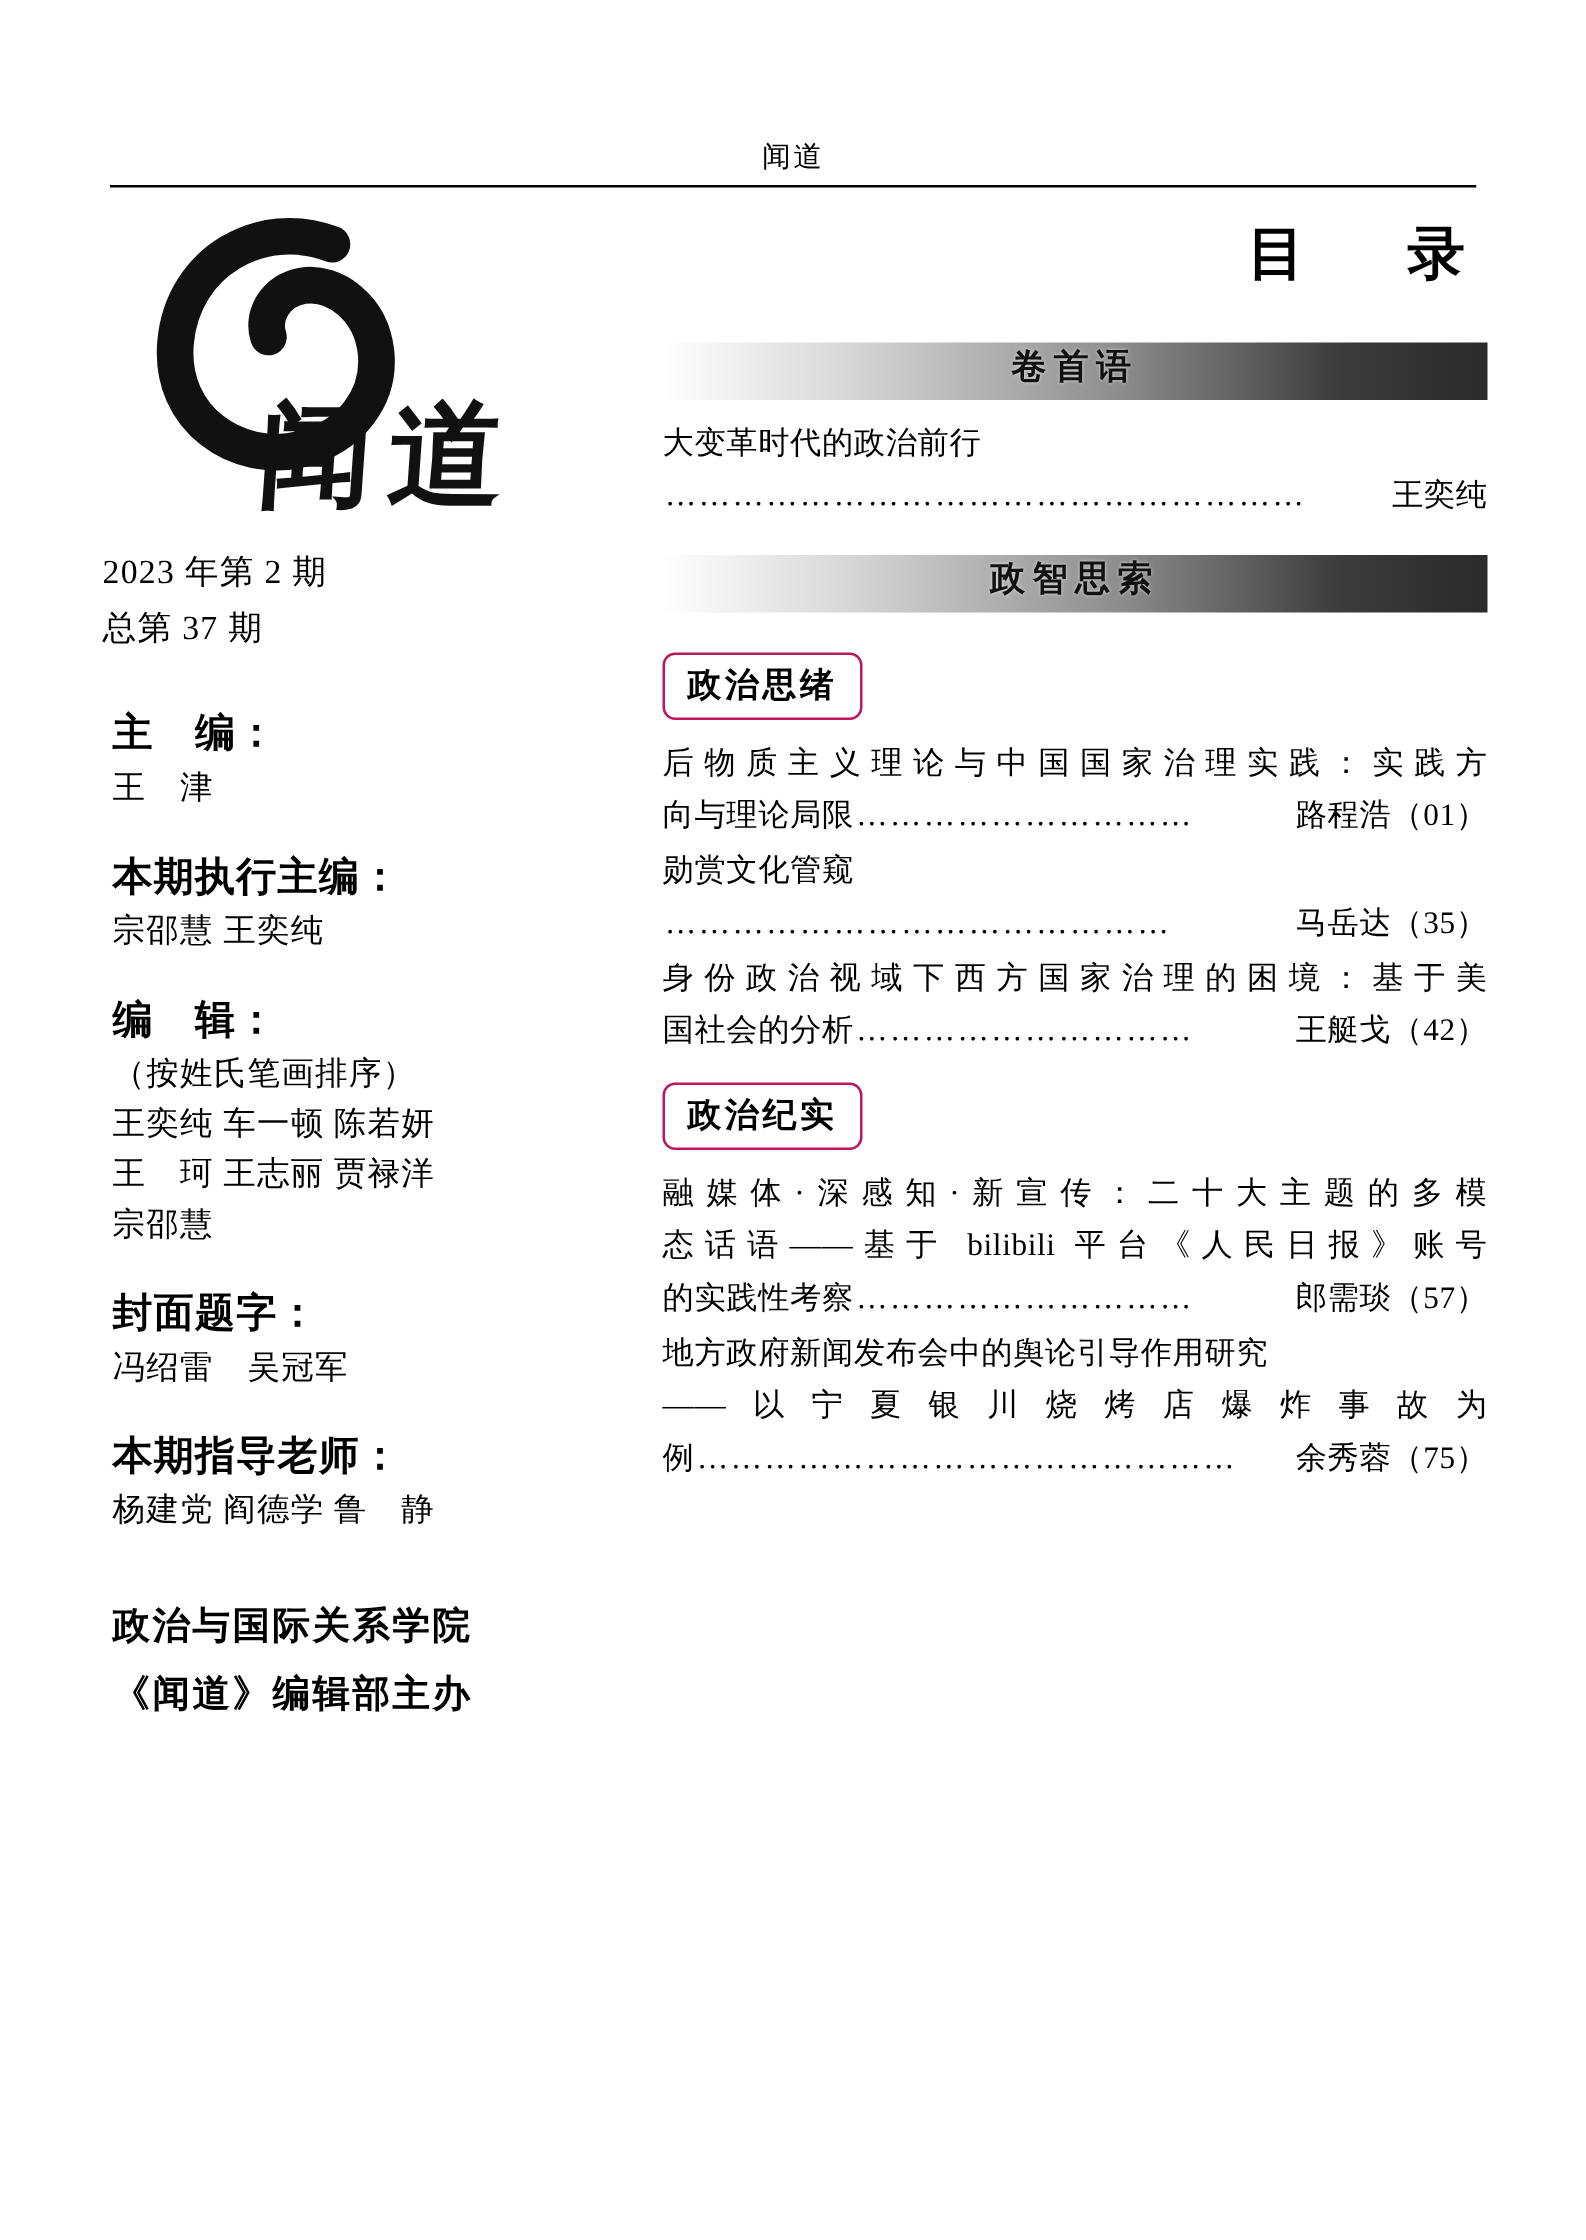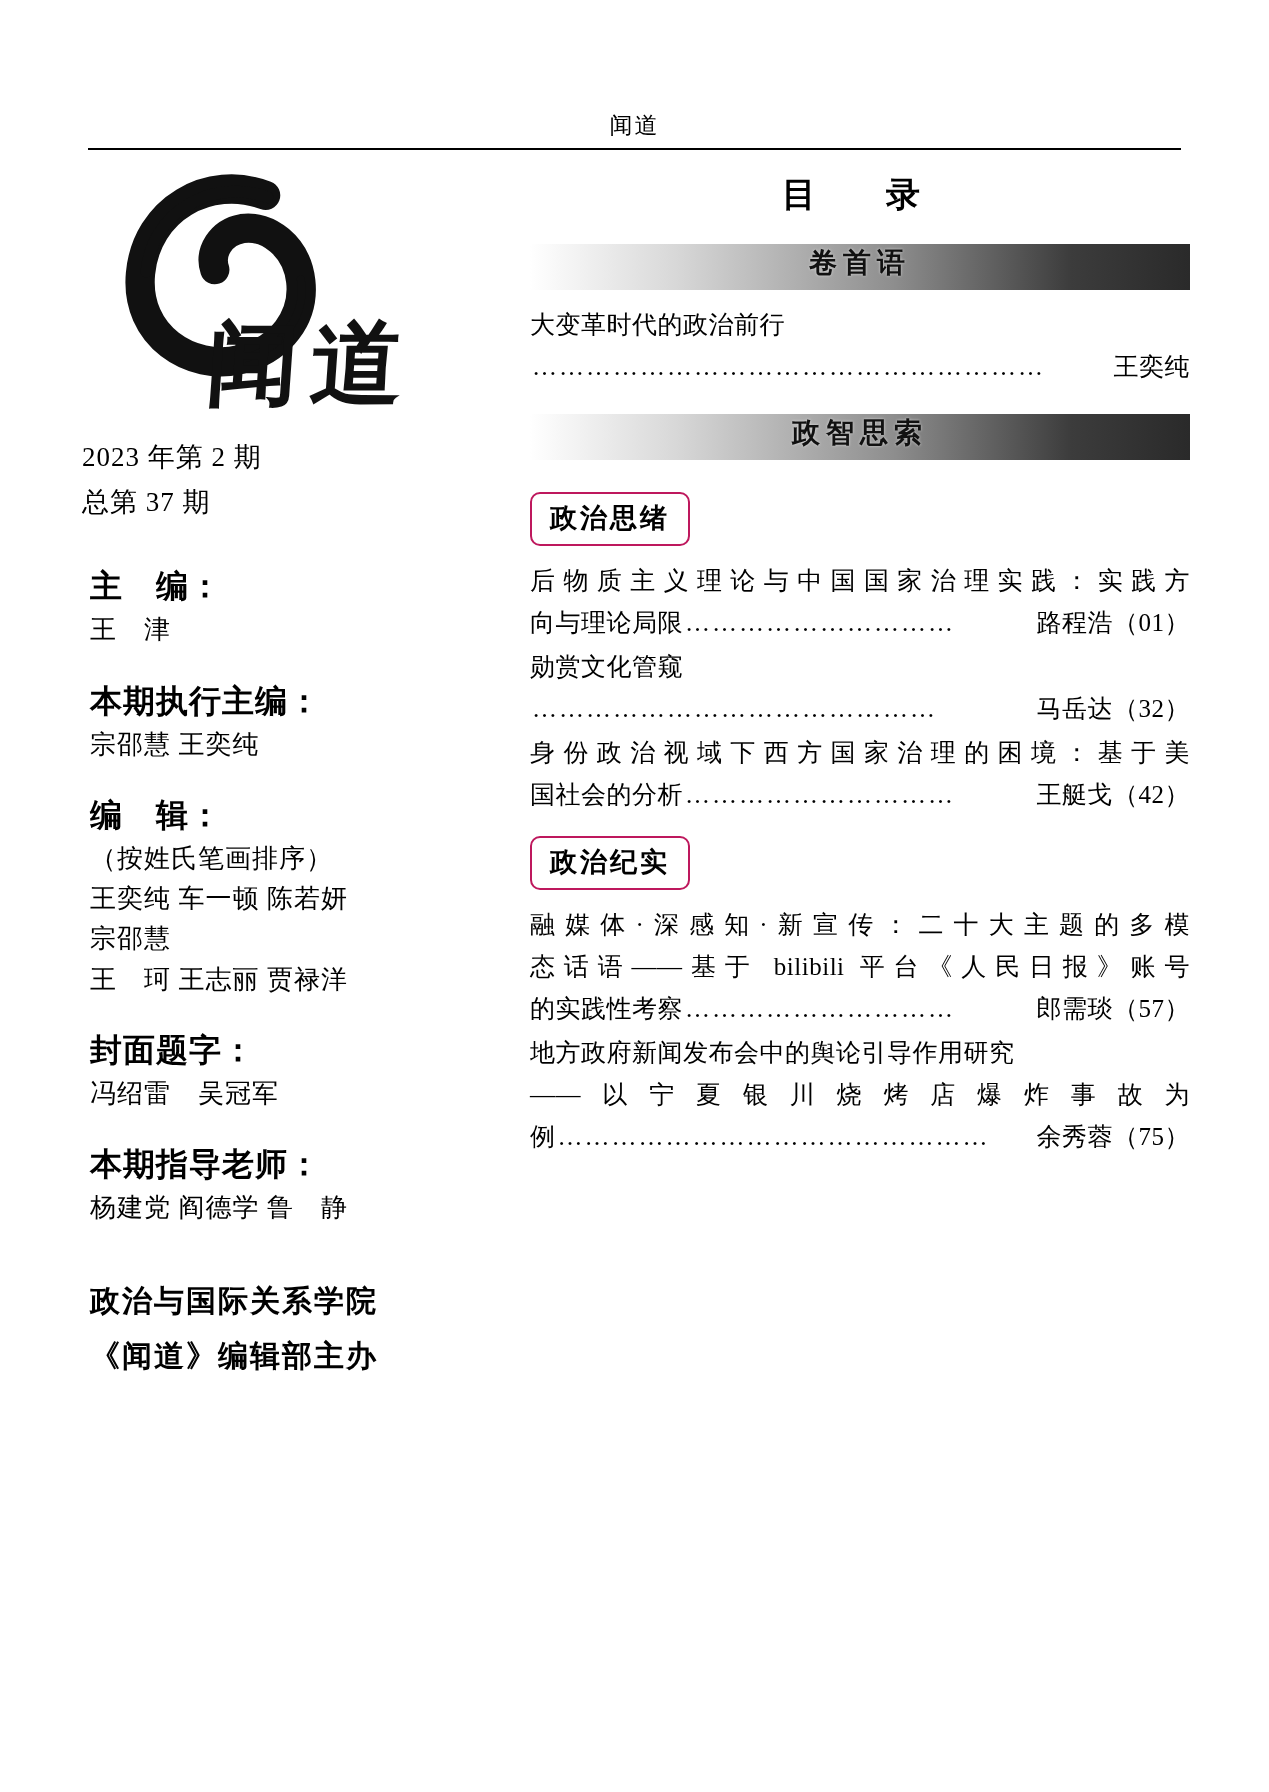--- a/index.html
+++ b/index.html
@@ -116,25 +116,25 @@
 
   
   .right-col {
     position: absolute;
     left: 530px;
     top: 160px;
     width: 660px;
   }
 
   .toc-title {
-    text-align: center;
-    font-size: 34px;
+    text-align: right;
+    font-size: 46px;
     font-weight: bold;
     letter-spacing: 18px;
-    margin-bottom: 26px;
+    margin-bottom: 40px;
     font-family: "Liberation Serif", "DejaVu Serif", serif;
   }
 
   .section-bar {
     height: 46px;
     width: 100%;
     margin: 26px 0 14px 0;
     position: relative;
     background: linear-gradient(to right, #ffffff 0%, #d8d8d8 22%, #8e8e8e 55%, #3c3c3c 82%, #2a2a2a 100%);
     display: flex;
@@ -225,22 +225,22 @@
 
       <div class="mh-block">
         <div class="mh-label">本期执行主编：</div>
         <div class="mh-value">宗邵慧 王奕纯</div>
       </div>
 
       <div class="mh-block">
         <div class="mh-label">编　辑：</div>
         <div class="mh-value">（按姓氏笔画排序）</div>
         <div class="mh-value">王奕纯 车一顿 陈若妍</div>
+        <div class="mh-value">王　珂 王志丽 贾禄洋</div>
         <div class="mh-value">宗邵慧</div>
-        <div class="mh-value">王　珂 王志丽 贾禄洋</div>
       </div>
 
       <div class="mh-block">
         <div class="mh-label">封面题字：</div>
         <div class="mh-value">冯绍雷　吴冠军</div>
       </div>
 
 
       <div class="mh-block">
         <div class="mh-label">本期指导老师：</div>
@@ -288,21 +288,21 @@
         <span class="dots">…………………………</span>
         <span class="author">路程浩（01）</span>
       </span>
     </div>
 
     <div class="entry">
       <span class="lead">勋赏文化管窥</span>
       <span class="tailline">
         <span class="taitext"></span>
         <span class="dots">………………………………………</span>
-        <span class="author">马岳达（32）</span>
+        <span class="author">马岳达（35）</span>
       </span>
     </div>
 
     <div class="entry">
       <span class="justified">身份政治视域下西方国家治理的困境：基于美</span>
       <span class="tailline">
         <span class="taitext">国社会的分析</span>
         <span class="dots">…………………………</span>
         <span class="author">王艇戈（42）</span>
       </span>

